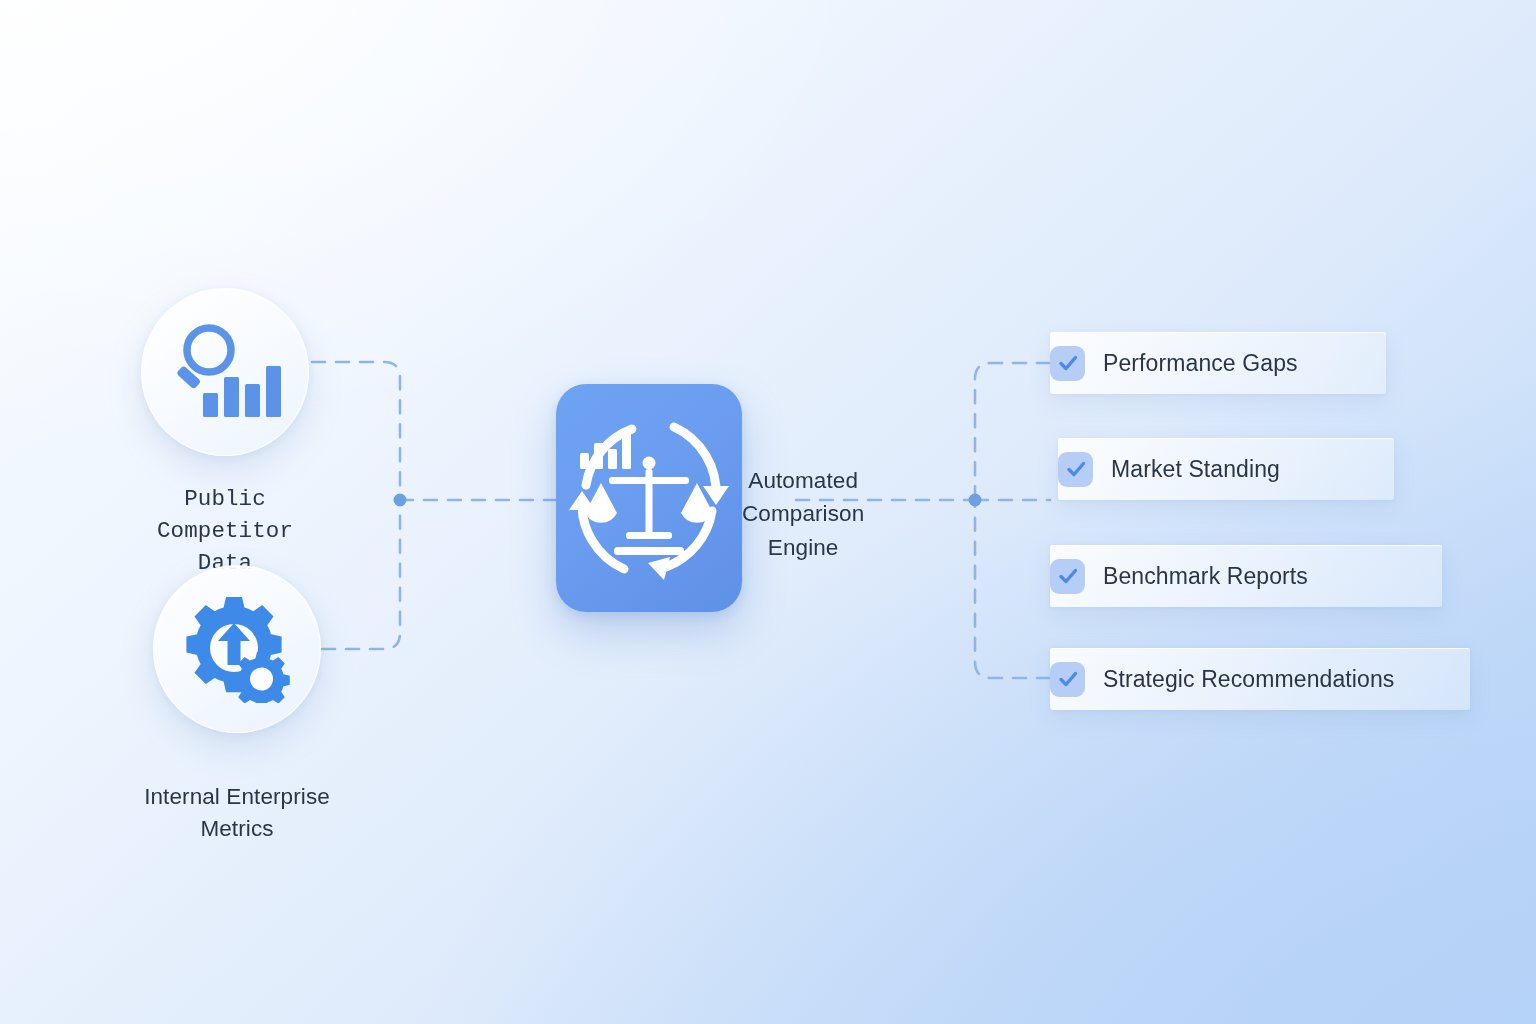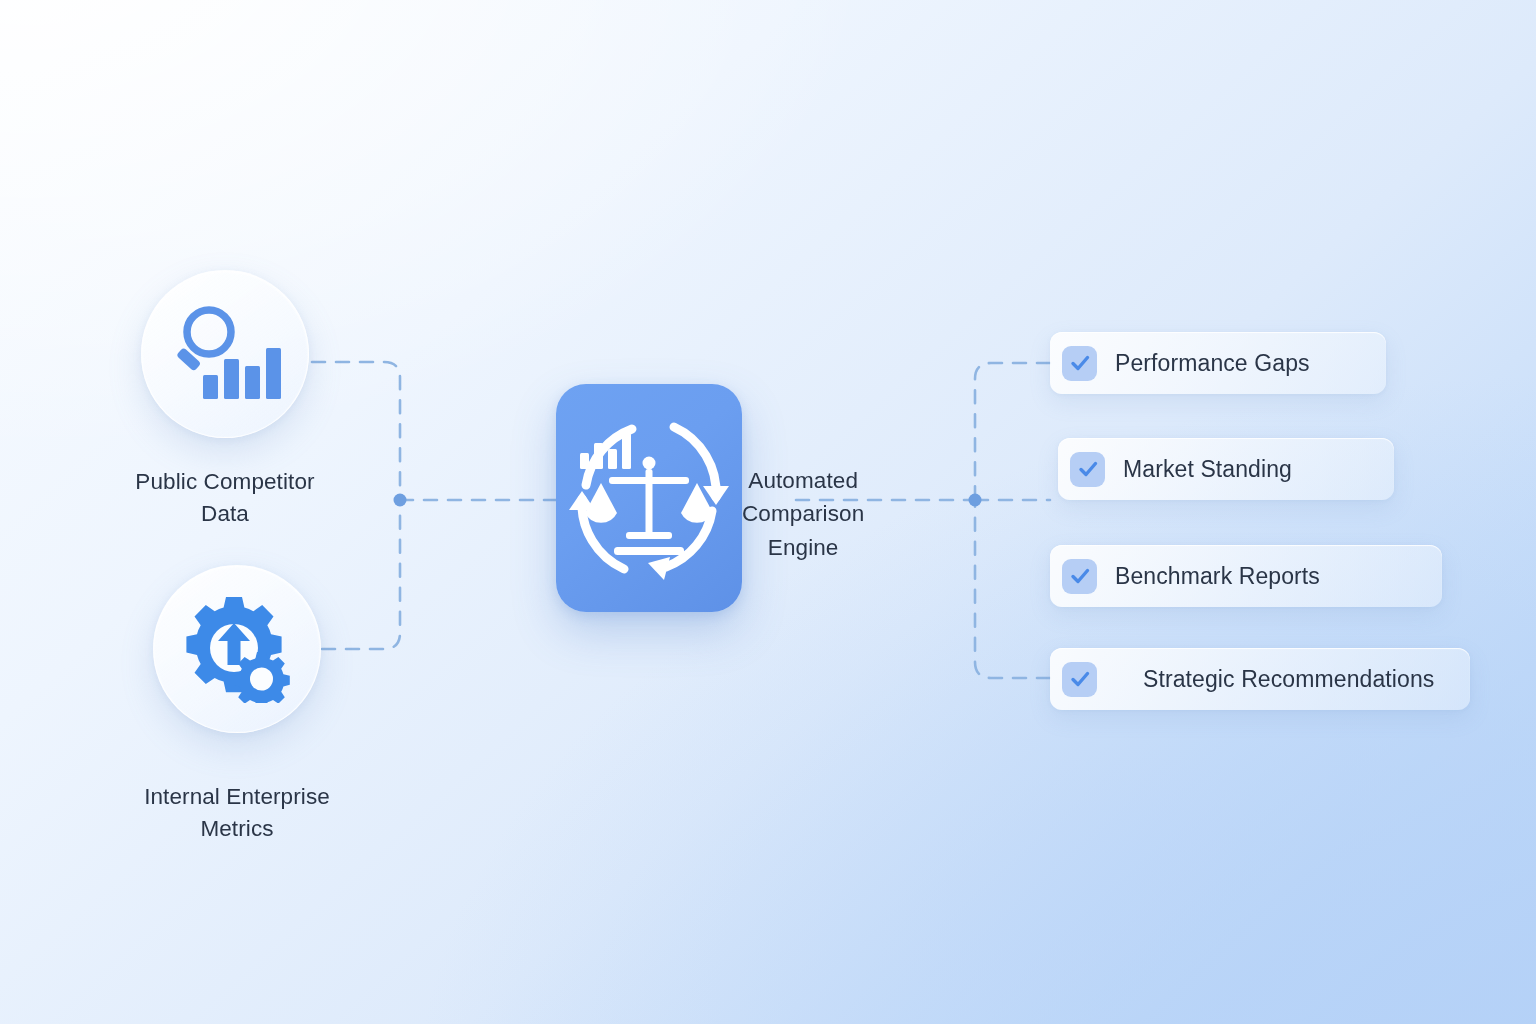--- a/index.html
+++ b/index.html
@@ -64,21 +64,21 @@
   .node-label {
     margin-top: 28px;
     text-align: center;
     font-size: 22.5px;
     line-height: 1.42;
     color: #2a3547;
     letter-spacing: 0.1px;
     max-width: 215px;
   }
 
-  #node-public  { left: 125px; top: 270px; }
+  #node-public  { left: 125px; top: 288px; font-family: Liberation Mono, monospace; }
   #node-internal{ left: 137px; top: 565px; gap: 20px; }
 
   
   #engine {
     position: absolute;
     left: 556px;
     top: 384px;
     width: 240px;
     display: flex;
     align-items: center;
@@ -105,22 +105,22 @@
     letter-spacing: 0.1px;
   }
 
   
   #outputs { position: absolute; left: 1050px; top: 0; }
   .out-card {
     position: absolute;
     height: 62px;
     display: flex;
     align-items: center;
-    padding: 0 26px 0 12px;
-    border-radius: 12px;
+    padding: 0 26px 0 0;
+    border-radius: 3px;
     background: linear-gradient(120deg, rgba(255,255,255,0.88) 0%, rgba(250,252,255,0.62) 55%, rgba(241,247,254,0.45) 100%);
     box-shadow:
       0 8px 22px rgba(112,150,200,0.14),
       0 1px 4px rgba(112,150,200,0.09),
       inset 0 1px 1px rgba(255,255,255,0.9);
   }
   .checkbox {
     width: 35px;
     height: 35px;
     flex: 0 0 35px;
@@ -263,21 +263,21 @@
 
     <div class="out-card" style="top:545px; left:0; width:392px;">
       <span class="checkbox">
         <svg width="22" height="22" viewBox="0 0 22 22">
             <path d="M4 11.5 L9 16.5 L18.5 5.5" fill="none" stroke="#4a8ae8" stroke-width="3.4" stroke-linecap="round" stroke-linejoin="round"></path>
           </svg>
       </span>
       <span class="out-text">Benchmark Reports</span>
     </div>
 
-    <div class="out-card" style="top:648px; left:0; width:420px;gap:28px;">
+    <div class="out-card" style="top:648px; left:0; width:420px;">
       <span class="checkbox">
         <svg width="22" height="22" viewBox="0 0 22 22">
             <path d="M4 11.5 L9 16.5 L18.5 5.5" fill="none" stroke="#4a8ae8" stroke-width="3.4" stroke-linecap="round" stroke-linejoin="round"></path>
           </svg>
       </span>
       <span class="out-text">Strategic Recommendations</span>
     </div>
 
   </div>
 

